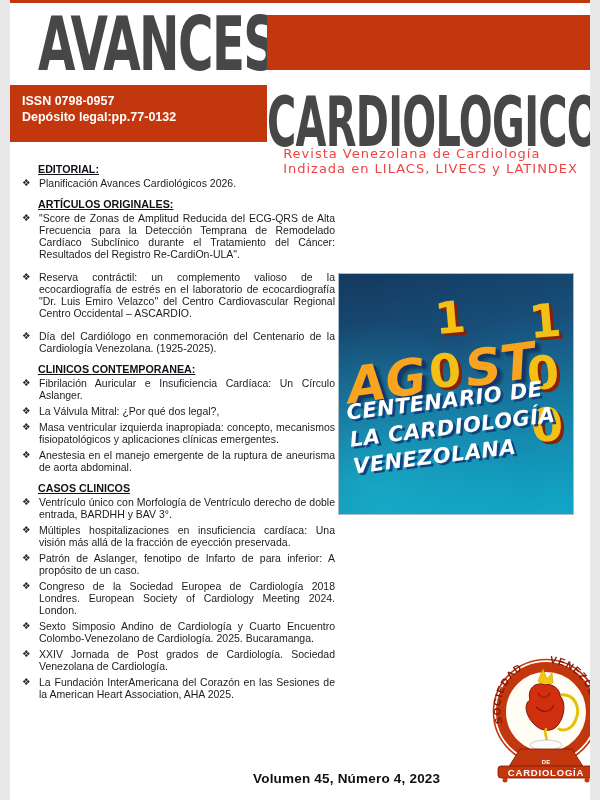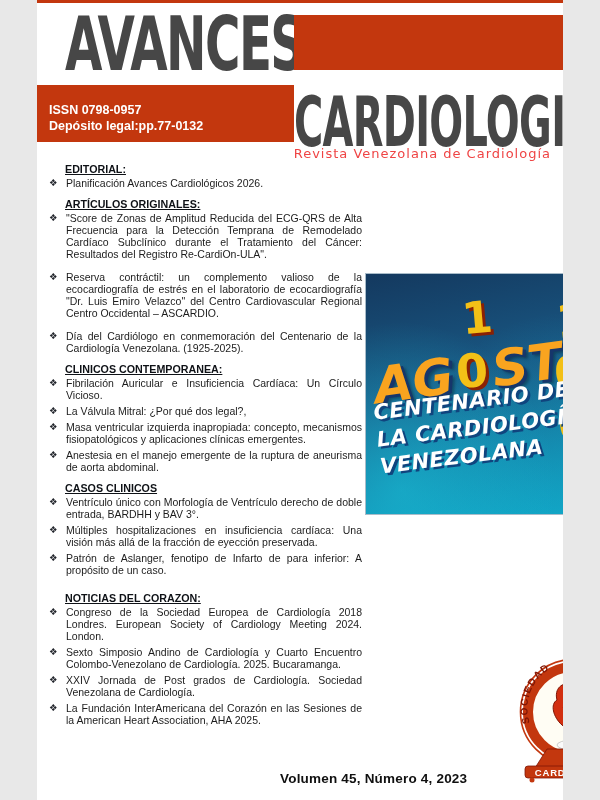--- a/index.html
+++ b/index.html
@@ -1,33 +1,33 @@
 <!DOCTYPE html>
 <html><head>
 <meta charset="utf-8">
 <style>
   html,body { margin:0; padding:0; background:#e8e8e8; }
   .page {
-    position:relative; width:526px; height:800px; margin:0 auto;
+    position:relative; width:580px; height:800px; margin:0 auto;
     background:#ffffff; overflow:hidden;
     font-family:"Liberation Sans", sans-serif;
   }
   
   .top-rule { position:absolute; left:0; top:0; width:600px; height:3px; background:#c3370e; }
   .avances {
     position:absolute; left:28px; top:8px;
     font-family:"DejaVu Sans", sans-serif; font-weight:900; font-size:62px; line-height:1;
     color:#474747; letter-spacing:-2px;
     transform:scale(0.78,1.2); transform-origin:top left; white-space:nowrap;
   }
   .red-block { position:absolute; left:257px; top:15px; width:343px; height:55px; background:#c3370e; }
   .red-band {
     position:absolute; left:0; top:85px; width:257px; height:57px; background:#c3370e;
     color:#fff; font-weight:bold; font-size:12.5px; line-height:16px;
-    padding:17px 0 0 12px; box-sizing:border-box;
+    padding:8px 0 0 12px; box-sizing:border-box;
   }
   .cardio {
     position:absolute; left:257px; top:87px;
     font-family:"DejaVu Sans", sans-serif; font-weight:900; font-size:57px; line-height:1;
     color:#474747; letter-spacing:-1px;
     transform:scale(0.70,1.22); transform-origin:top left; white-space:nowrap;
   }
   .subtitle {
     position:absolute; right:12px; top:146px; 
     font-family:"DejaVu Sans", sans-serif; font-size:13px; line-height:15px;
@@ -92,20 +92,21 @@
 
   <div class="red-band">
     <div>ISSN 0798-0957</div>
     <div>Depósito legal:pp.77-0132</div>
   </div>
 
   <div class="cardio">CARDIOLOGICOS</div>
 
   <div class="subtitle">
     <div>Revista Venezolana de Cardiología</div>
+    <div>Indizada en LILACS, LIVECS y LATINDEX</div>
   </div>
 
   <div class="toc">
 
     <div class="sec">
       <div class="sec-heading">EDITORIAL:</div>
       <div class="item">
         <span class="bullet">❖</span>
         <span class="txt">Planificación Avances Cardiológicos 2026.</span>
       </div>
@@ -127,21 +128,21 @@
       <div class="item">
         <span class="bullet">❖</span>
         <span class="txt">Día del Cardiólogo en conmemoración del Centenario de la Cardiología Venezolana.  (1925-2025).</span>
       </div>
     </div>
 
     <div class="sec">
       <div class="sec-heading">CLINICOS CONTEMPORANEA:</div>
       <div class="item">
         <span class="bullet">❖</span>
-        <span class="txt">Fibrilación Auricular e Insuficiencia Cardíaca: Un Círculo Vicioso.</span>
+        <span class="txt">Fibrilación Auricular e Insuficiencia Cardíaca: Un Círculo Aslanger.</span>
       </div>
       <div class="item">
         <span class="bullet">❖</span>
         <span class="txt">La Válvula Mitral: ¿Por qué dos legal?,</span>
       </div>
       <div class="item">
         <span class="bullet">❖</span>
         <span class="txt">Masa ventricular izquierda inapropiada: concepto, mecanismos fisiopatológicos y aplicaciones clínicas emergentes.</span>
       </div>
       <div class="item">
@@ -160,21 +161,20 @@
         <span class="bullet">❖</span>
         <span class="txt">Múltiples hospitalizaciones en insuficiencia cardíaca: Una visión más allá de la fracción de eyección preservada.</span>
       </div>
       <div class="item">
         <span class="bullet">❖</span>
         <span class="txt">Patrón de Aslanger, fenotipo de Infarto de para inferior: A propósito de un caso.</span>
       </div>
     </div>
 
     <div class="sec sec-noticias">
-      <div class="sec-heading">NOTICIAS DEL CORAZON:</div>
       <div class="item">
         <span class="bullet">❖</span>
         <span class="txt">Congreso de la Sociedad Europea de Cardiología 2018 Londres. European Society of Cardiology Meeting 2024. London.</span>
       </div>
       <div class="item">
         <span class="bullet">❖</span>
         <span class="txt">Sexto Simposio Andino de Cardiología y Cuarto Encuentro Colombo-Venezolano de Cardiología. 2025. Bucaramanga.</span>
       </div>
       <div class="item">
         <span class="bullet">❖</span>

